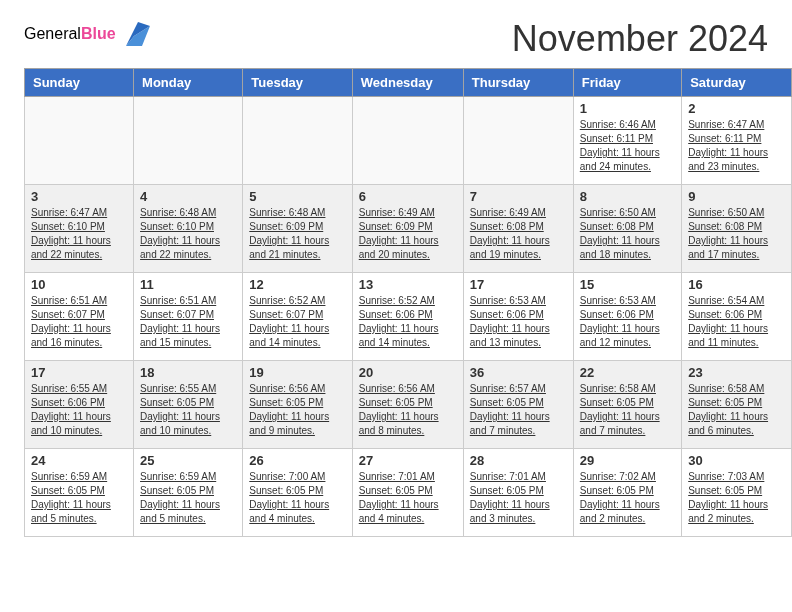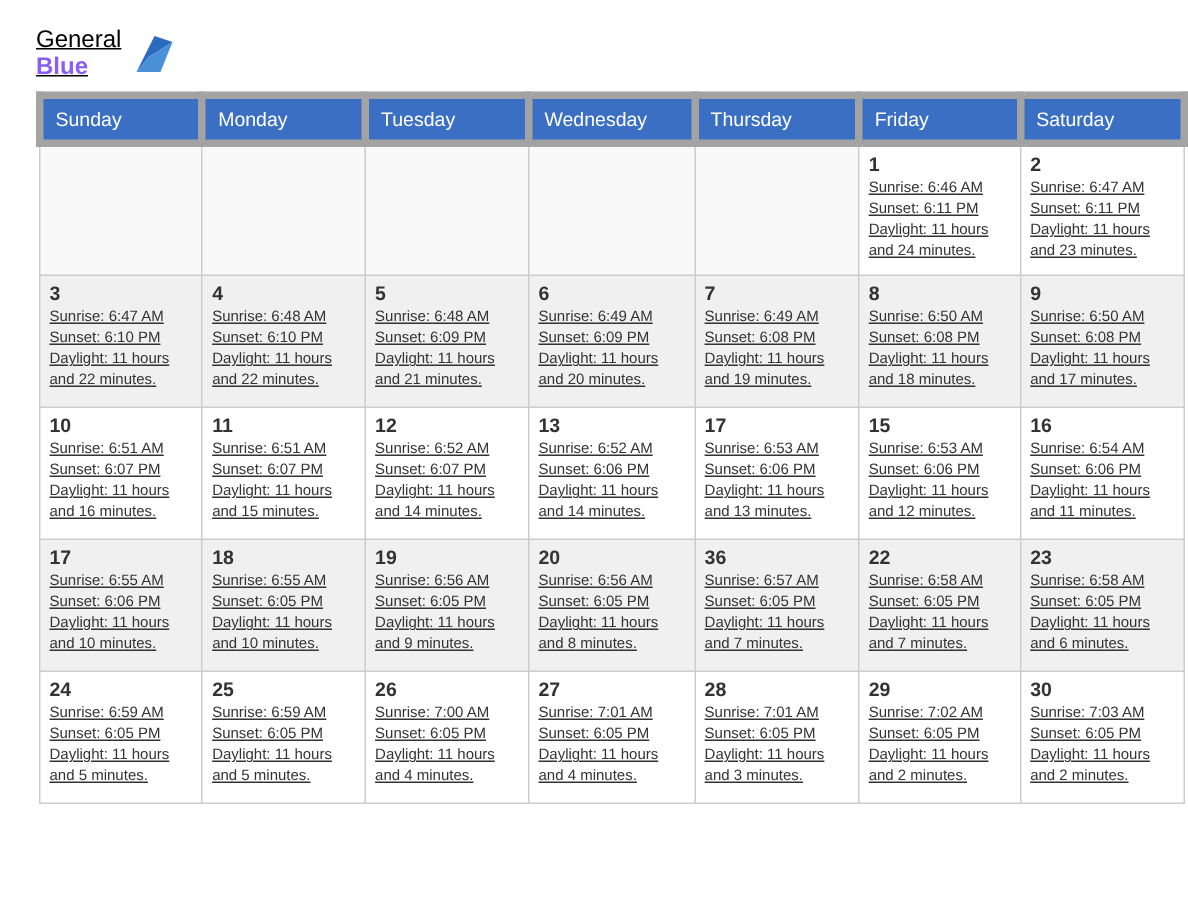--- a/index.html
+++ b/index.html
@@ -1,35 +1,35 @@
 <!DOCTYPE html>
 <html><head>
   <meta charset="utf-8">
   <style>
     * { box-sizing: border-box; margin: 0; padding: 0; }
     body { font-family: Arial, sans-serif; background: #fff; width: 792px; min-height: 612px; }
     
     .header { display: flex; justify-content: space-between; align-items: flex-start; padding: 18px 24px 8px 24px; }
-    .logo-text { display: flex; flex-direction: column; line-height: 1.1; text-decoration: underline; }
+    .logo-text { display: flex; flex-direction: row; line-height: 1.1; }
     
     .title-block { text-align: right; }
     .month-title { font-size: 36px; font-weight: normal; color: #333; }
     .location { font-size: 14px; color: #555; margin-top: 2px; }
     
     .calendar { width: 100%; border-collapse: collapse; margin: 0 12px; }
     .calendar-wrapper { padding: 0 12px 12px 12px; }
     
     .cal-header th {
       background: #3a6fc4;
       color: #fff;
       font-size: 13px;
-      font-weight: normal;
+      font-weight: bold;
       padding: 6px 8px;
       text-align: left;
-      border: 5px solid #a3a3a3;
+      border: 1px solid #a3a3a3;
     }
     
     .calendar td {
       border: 1px solid #ccc;
       vertical-align: top;
       padding: 4px 6px;
       width: 113px;
       height: 88px;
       font-size: 10.5px;
       color: #333;
@@ -44,28 +44,29 @@
 
     .logo-wrapper { display: flex; align-items: center; gap: 2px; }
   </style>
 </head>
 <body>
 
 <div class="header">
   <div class="logo-wrapper">
     <div class="logo-text">
       <span>General</span>
-      <span style="color:#8b5cf6;font-weight:bold;font-size:16px;">Blue</span>
+      <span style="color:#ec4899;font-weight:bold;font-size:16px;">Blue</span>
     </div>
     <svg width="32" height="32" viewBox="0 0 32 32">
       <polygon points="8,28 24,28 32,8 16,18" fill="#4a90d9"></polygon>
       <polygon points="8,28 16,18 32,8 20,4" fill="#2a6abf"></polygon>
     </svg>
   </div>
   <div class="title-block">
+    <div class="month-title">November 2024</div>
   </div>
 </div>
 
 <div class="calendar-wrapper">
   <table class="calendar">
     <thead>
       <tr class="cal-header">
         <th>Sunday</th>
         <th>Monday</th>
         <th>Tuesday</th>

